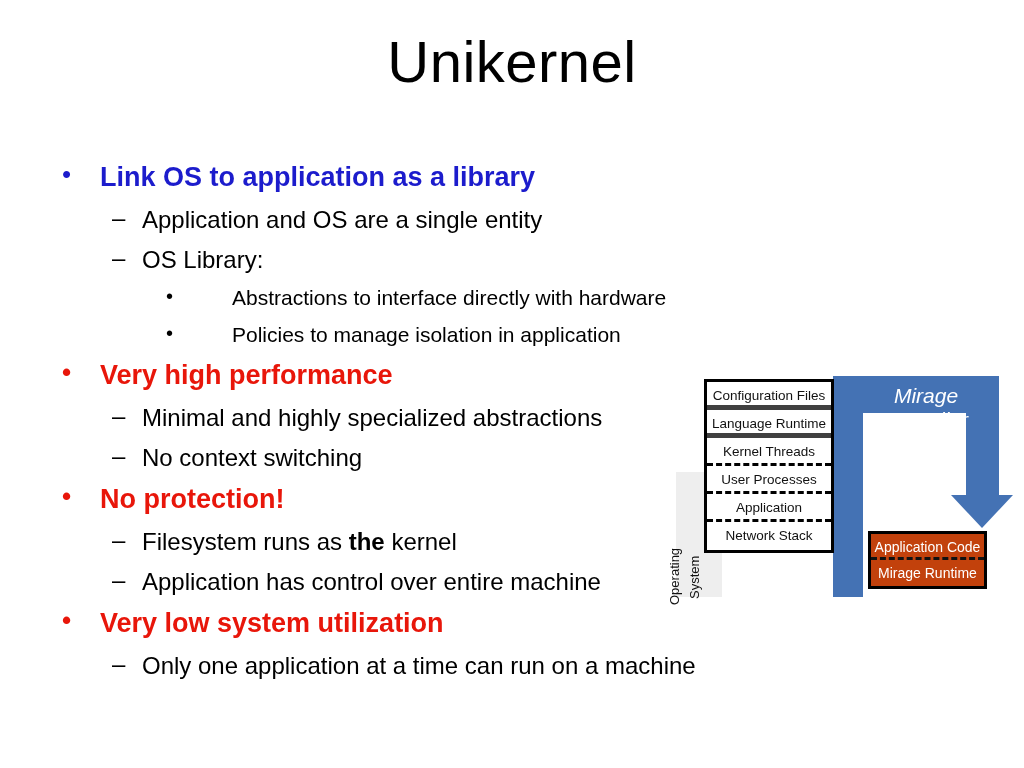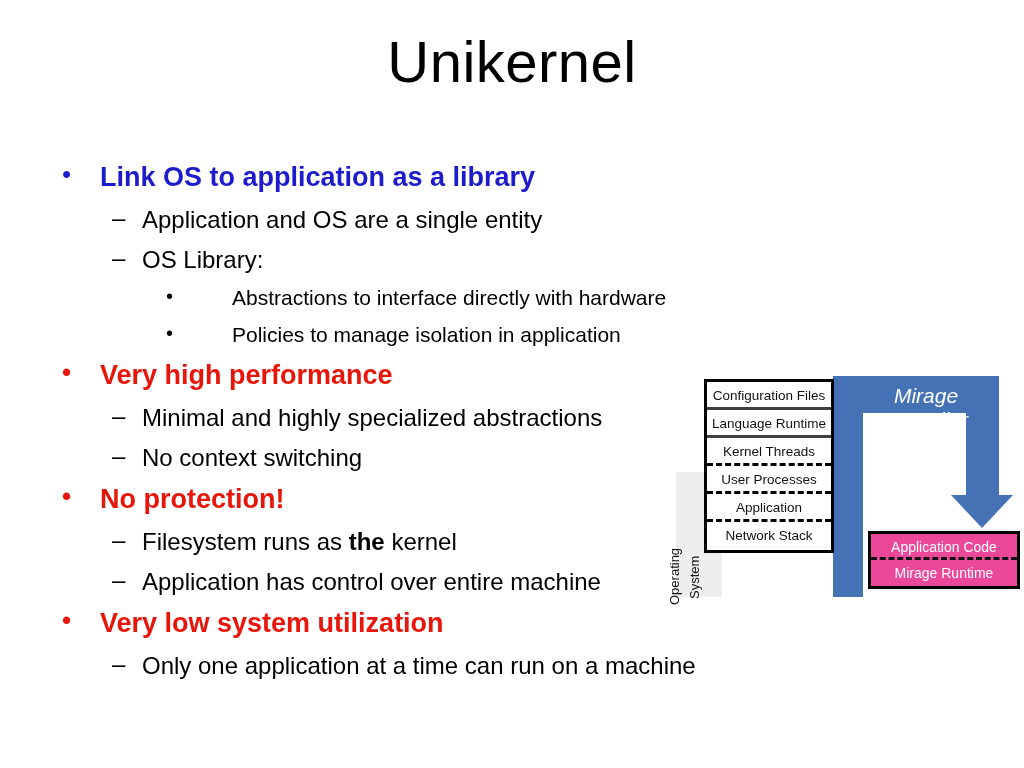--- a/index.html
+++ b/index.html
@@ -184,21 +184,21 @@
   .stack-cell {
     height: 28px;
     line-height: 28px;
     text-align: center;
     font-size: 13.5px;
     color: #111111;
     background: #ffffff;
     box-sizing: border-box;
     white-space: nowrap;
   }
-  .sep-solid { border-bottom: 3px solid #404040; }
+  .sep-solid { border-bottom: 5px solid #404040; }
   .sep-dashed {
     border-bottom: 3px dashed #000000;
   }
 
   
   .os-plate {
     position: absolute;
     left: 0px;
     top: 96px;
     width: 46px;
@@ -215,23 +215,23 @@
     transform: rotate(-90deg);
   }
   .os-word-1 { left: 6px;  top: 118px; }
   .os-word-2 { left: 26px; top: 112px; }
 
   
   .output-box {
     position: absolute;
     left: 192px;
     top: 155px;
-    width: 152px;
+    width: 119px;
     border: 3px solid #000000;
-    background: #ec4899;
+    background: #c2410c;
     box-sizing: border-box;
     z-index: 5;
   }
   .output-cell {
     height: 26px;
     line-height: 26px;
     text-align: center;
     color: #ffffff;
     font-size: 14px;
     white-space: nowrap;

